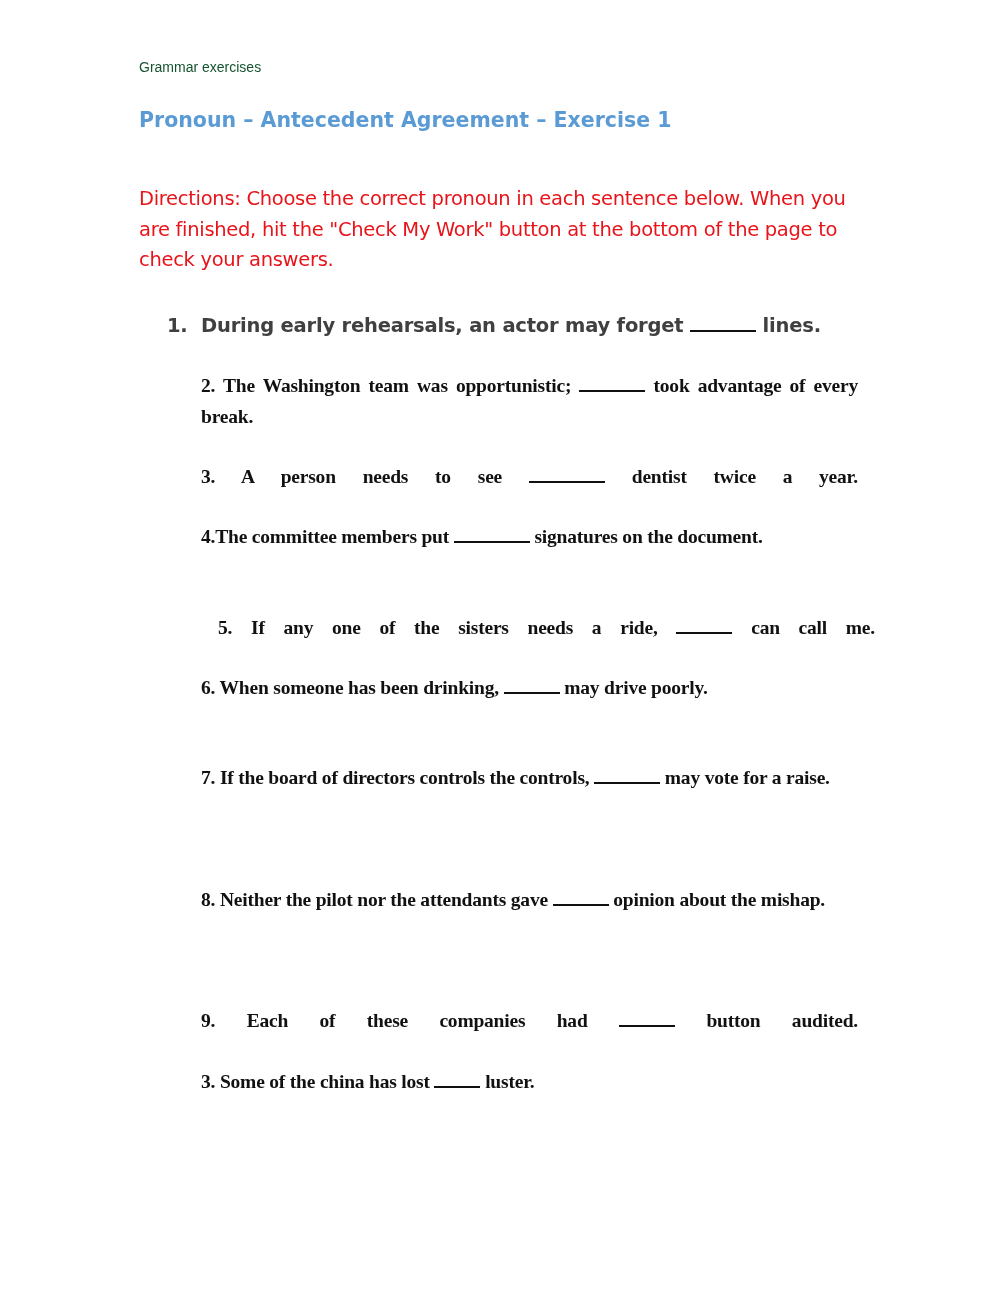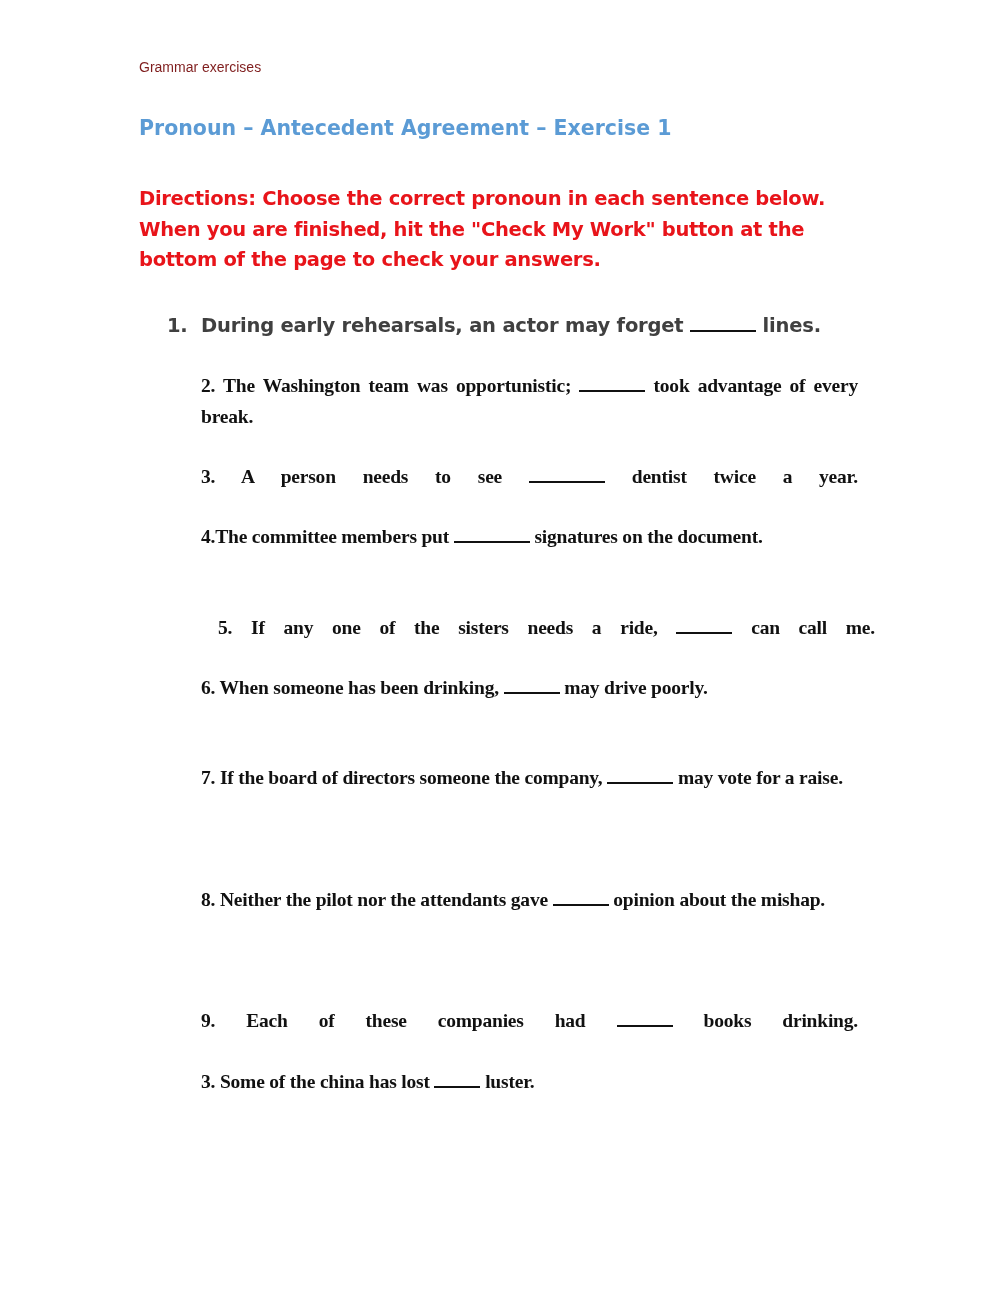--- a/index.html
+++ b/index.html
@@ -14,40 +14,40 @@
       overflow: hidden;
       font-family: "DejaVu Sans", sans-serif;
       color: #111111;
     }
     .header-note {
       position: absolute;
       left: 139px;
       top: 59px;
       font-family: "Liberation Sans", sans-serif;
       font-size: 14px;
-      color: #7f1d1d;
+      color: #14532d;
     }
     .title {
       position: absolute;
       left: 139px;
-      top: 116px;
+      top: 108px;
       font-family: "DejaVu Sans", sans-serif;
       font-weight: bold;
       font-size: 20.5px;
       color: #5b9bd5;
       white-space: nowrap;
       letter-spacing: 0px;
     }
     .directions {
       position: absolute;
       left: 139px;
       top: 184px;
       width: 730px;
       font-family: "DejaVu Sans", sans-serif;
-      font-weight: bold;
+      font-weight: normal;
       font-size: 19.5px;
       line-height: 30.5px;
       color: #e8141a;
       letter-spacing: -0.3px;
     }
     .q {
       position: absolute;
       left: 201px;
       width: 657px;
       font-family: Liberation Serif, serif;
@@ -130,37 +130,37 @@
 
 <div class="q" style="top:673px;">
   <span>6.</span>
   <span>When someone has been drinking,</span>
   <span class="blank" style="width:56px;"></span>
   <span>may drive poorly.</span>
 </div>
 
 <div class="q" style="top:763px;">
   <span>7.</span>
-  <span>If the board of directors someone the company,</span>
+  <span>If the board of directors controls the controls,</span>
   <span class="blank" style="width:66px;"></span>
   <span>may vote for a raise.</span>
 </div>
 
 <div class="q" style="top:885px;">
   <span>8.</span>
   <span>Neither the pilot nor the attendants gave</span>
   <span class="blank" style="width:56px;"></span>
   <span>opinion about the mishap.</span>
 </div>
 
 <div class="q justify-last" style="top:1006px;">
   <span>9.</span>
   <span>Each of these companies had</span>
   <span class="blank" style="width:56px;"></span>
-  <span>books drinking.</span>
+  <span>button audited.</span>
 </div>
 
 <div class="q" style="top:1067px;">
   <span>3.</span>
   <span>Some of the china has lost</span>
   <span class="blank" style="width:46px;"></span>
   <span>luster.</span>
 </div>
 
 </body></html>

